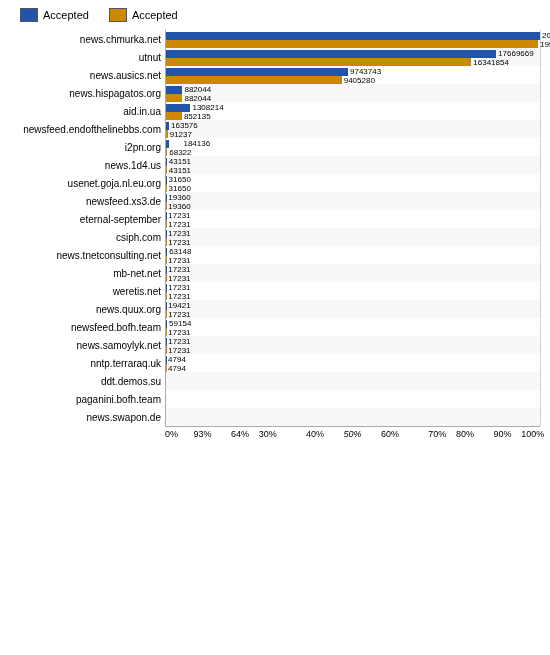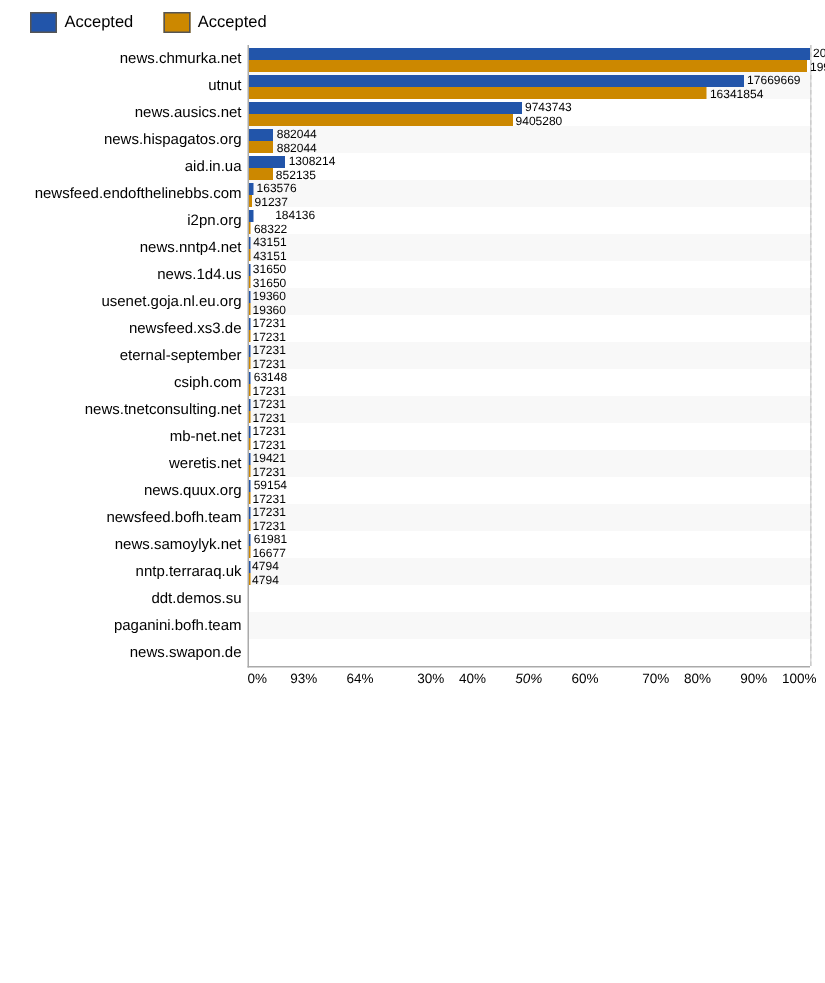--- a/index.html
+++ b/index.html
@@ -148,21 +148,20 @@
   <div class="chart-inner">
 
     <div class="y-labels" id="y-labels">
         <div class="y-label">news.chmurka.net</div>
         <div class="y-label">utnut</div>
         <div class="y-label">news.ausics.net</div>
         <div class="y-label">news.hispagatos.org</div>
         <div class="y-label">aid.in.ua</div>
         <div class="y-label">newsfeed.endofthelinebbs.com</div>
         <div class="y-label">i2pn.org</div>
-        <div class="y-label">news.nntp4.net</div>
         <div class="y-label">news.1d4.us</div>
         <div class="y-label">usenet.goja.nl.eu.org</div>
         <div class="y-label">newsfeed.xs3.de</div>
         <div class="y-label">eternal-september</div>
         <div class="y-label">csiph.com</div>
         <div class="y-label">news.tnetconsulting.net</div>
         <div class="y-label">mb-net.net</div>
         <div class="y-label">weretis.net</div>
         <div class="y-label">news.quux.org</div>
         <div class="y-label">newsfeed.bofh.team</div>
@@ -290,42 +289,36 @@
           <div class="bar-rejected" style="width: 0.0860677%;"></div>
           <span class="bar-label-rejected" style="left: 0.0860677%; padding-left: 2px;">17231</span>
         </div>
         <div class="bar-row">
           <div class="bar-accepted" style="width: 0.0860677%;"></div>
           <span class="bar-label-accepted" style="left: 0.0860677%; padding-left: 2px;">17231</span>
           <div class="bar-rejected" style="width: 0.0860677%;"></div>
           <span class="bar-label-rejected" style="left: 0.0860677%; padding-left: 2px;">17231</span>
         </div>
         <div class="bar-row">
-          <div class="bar-accepted" style="width: 0.309591%;"></div>
-          <span class="bar-label-accepted" style="left: 0.309591%; padding-left: 2px;">61981</span>
-          <div class="bar-rejected" style="width: 0.0833005%;"></div>
-          <span class="bar-label-rejected" style="left: 0.0833005%; padding-left: 2px;">16677</span>
-        </div>
-        <div class="bar-row">
           <div class="bar-accepted" style="width: 0.0239457%;"></div>
           <span class="bar-label-accepted" style="left: 0.0239457%; padding-left: 2px;">4794</span>
           <div class="bar-rejected" style="width: 0.0239457%;"></div>
           <span class="bar-label-rejected" style="left: 0.0239457%; padding-left: 2px;">4794</span>
         </div>
         <div class="bar-row"></div>
         <div class="bar-row"></div>
         <div class="bar-row"></div>
       </div>
   </div>
 
   <div class="x-axis-labels" id="x-axis-labels">
       <span class="x-label" style="width: 5%; text-align: left;">0%</span>
       <span class="x-label" style="width: 10%; text-align: center;">93%</span>
       <span class="x-label" style="width: 10%; text-align: center;">64%</span>
-      <span class="x-label" style="width: 10%; text-align: right;">30%</span>
+      <span class="x-label" style="width: 10%; text-align: left;">30%</span>
       <span class="x-label" style="width: 10%; text-align: center;">40%</span>
       <span class="x-label" style="width: 10%; text-align: center; font-style: italic;">50%</span>
       <span class="x-label" style="width: 10%; text-align: center;">60%</span>
       <span class="x-label" style="width: 10%; text-align: right;">70%</span>
       <span class="x-label" style="width: 10%; text-align: center;">80%</span>
       <span class="x-label" style="width: 10%; text-align: center;">90%</span>
       <span class="x-label" style="width: 5%; text-align: right; flex: 1 1 0%;">100%</span>
     </div>
 
 </div>

